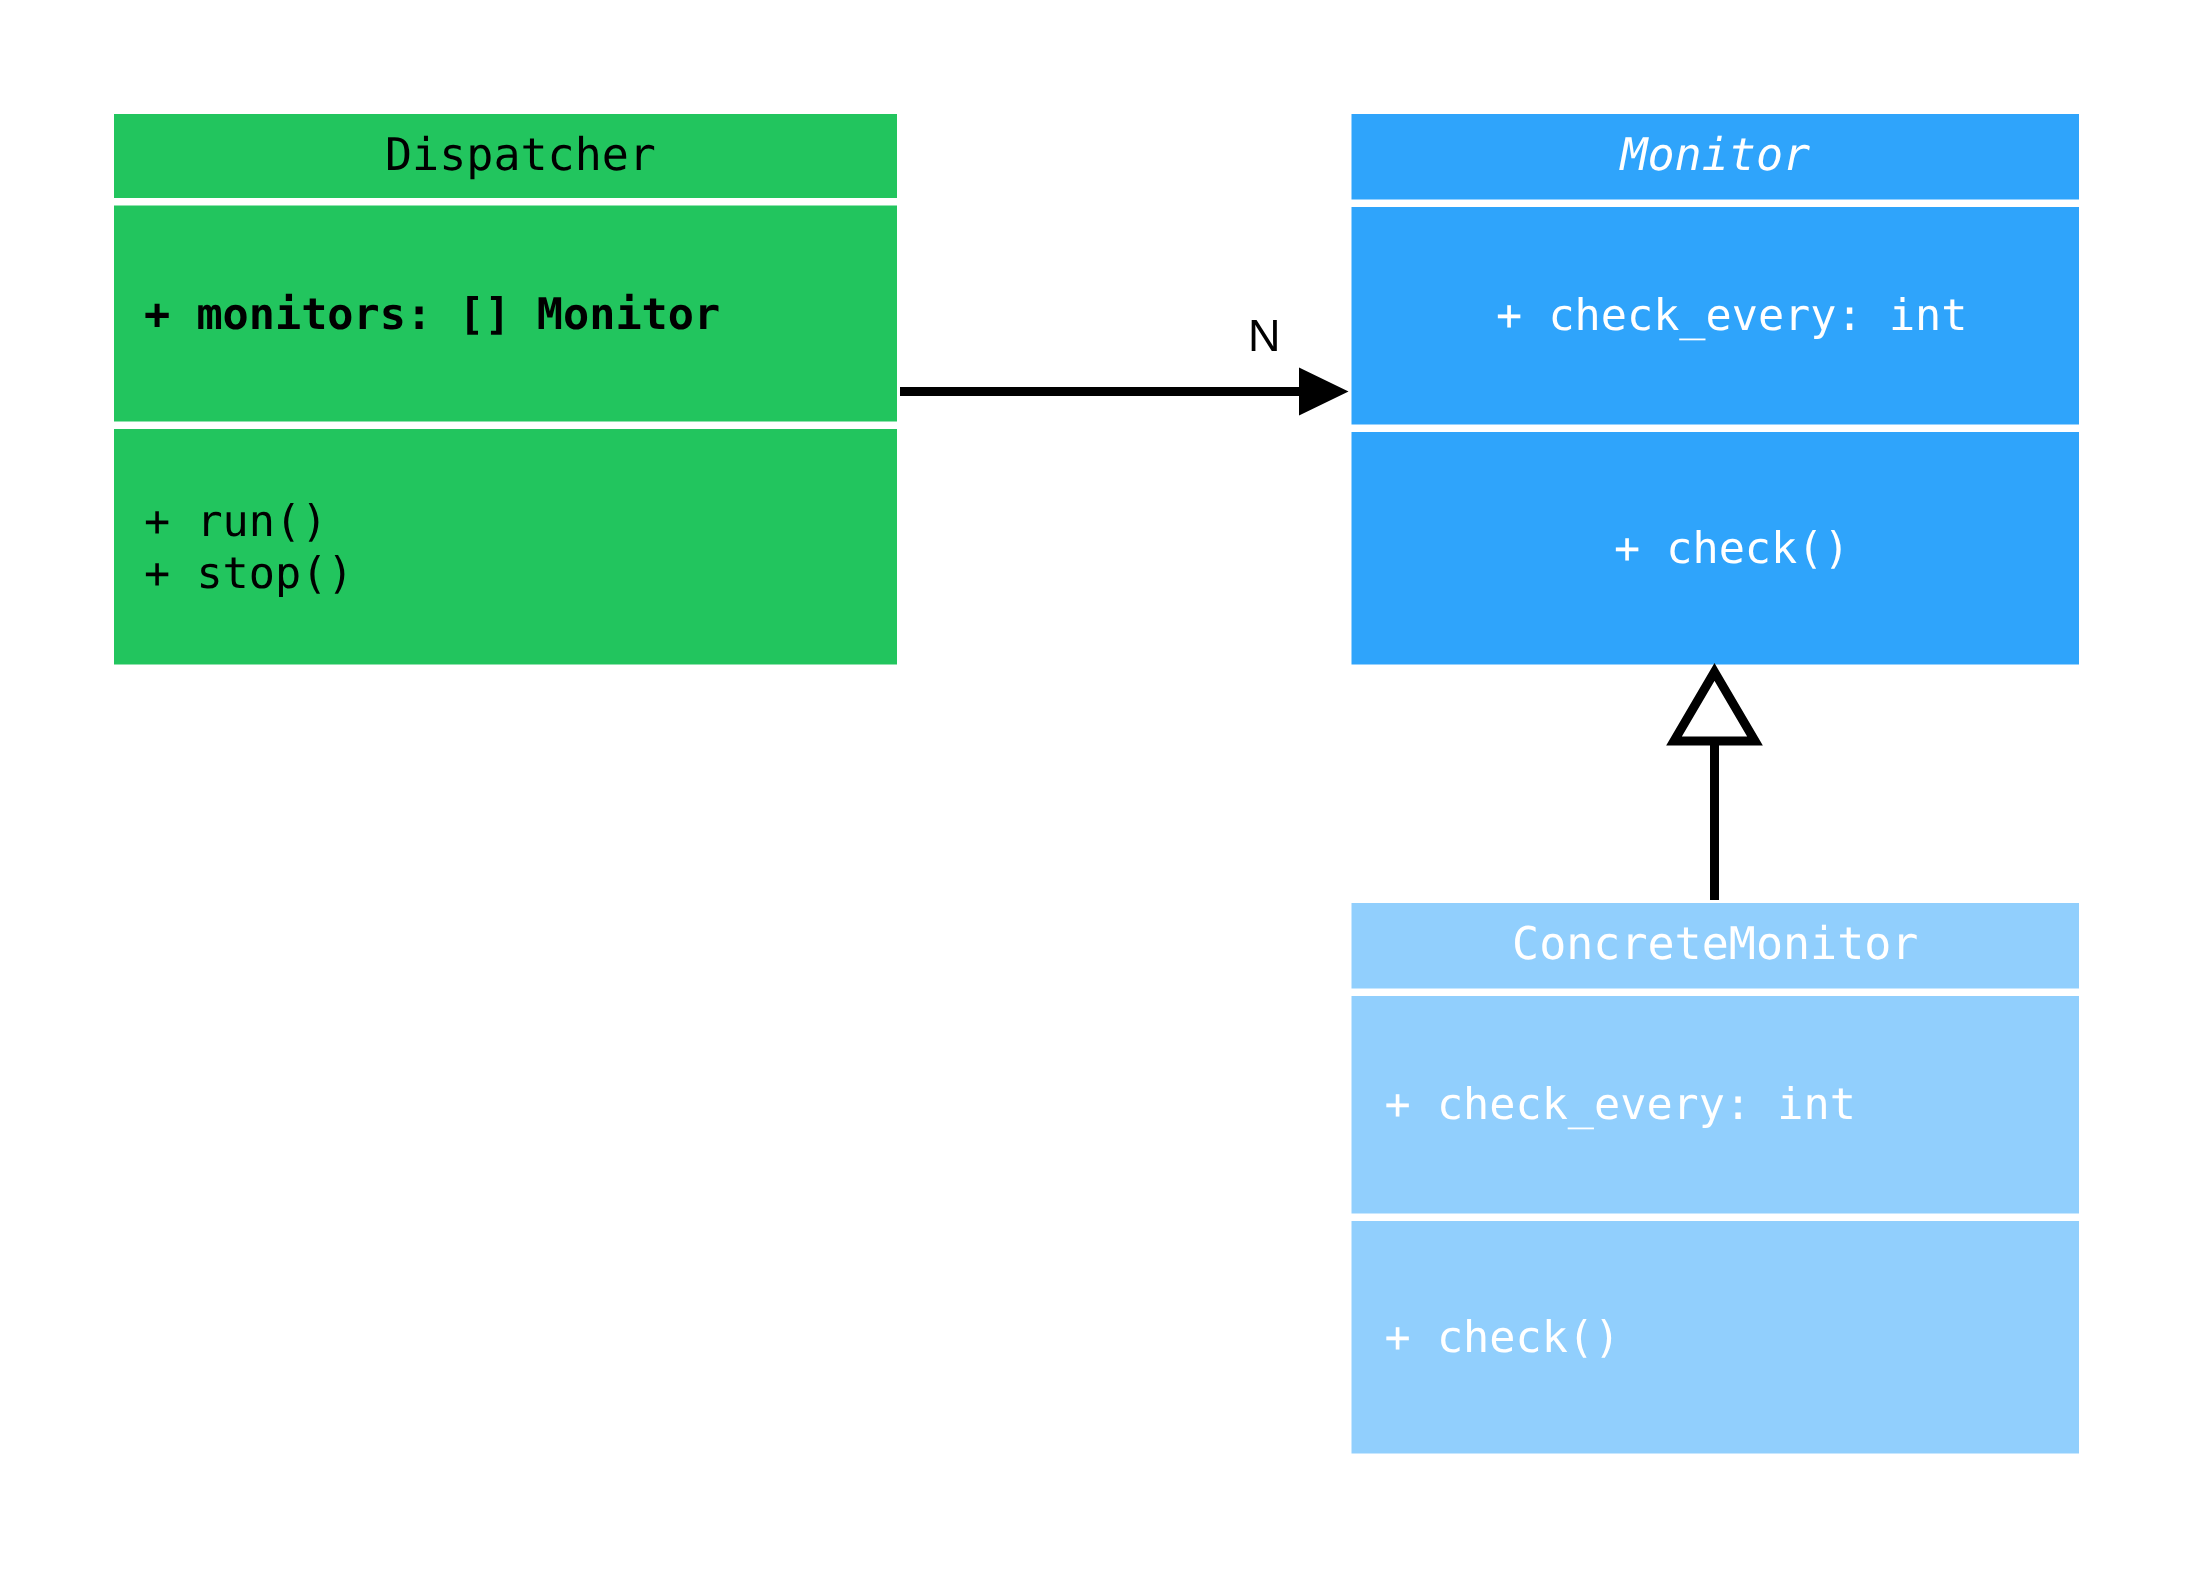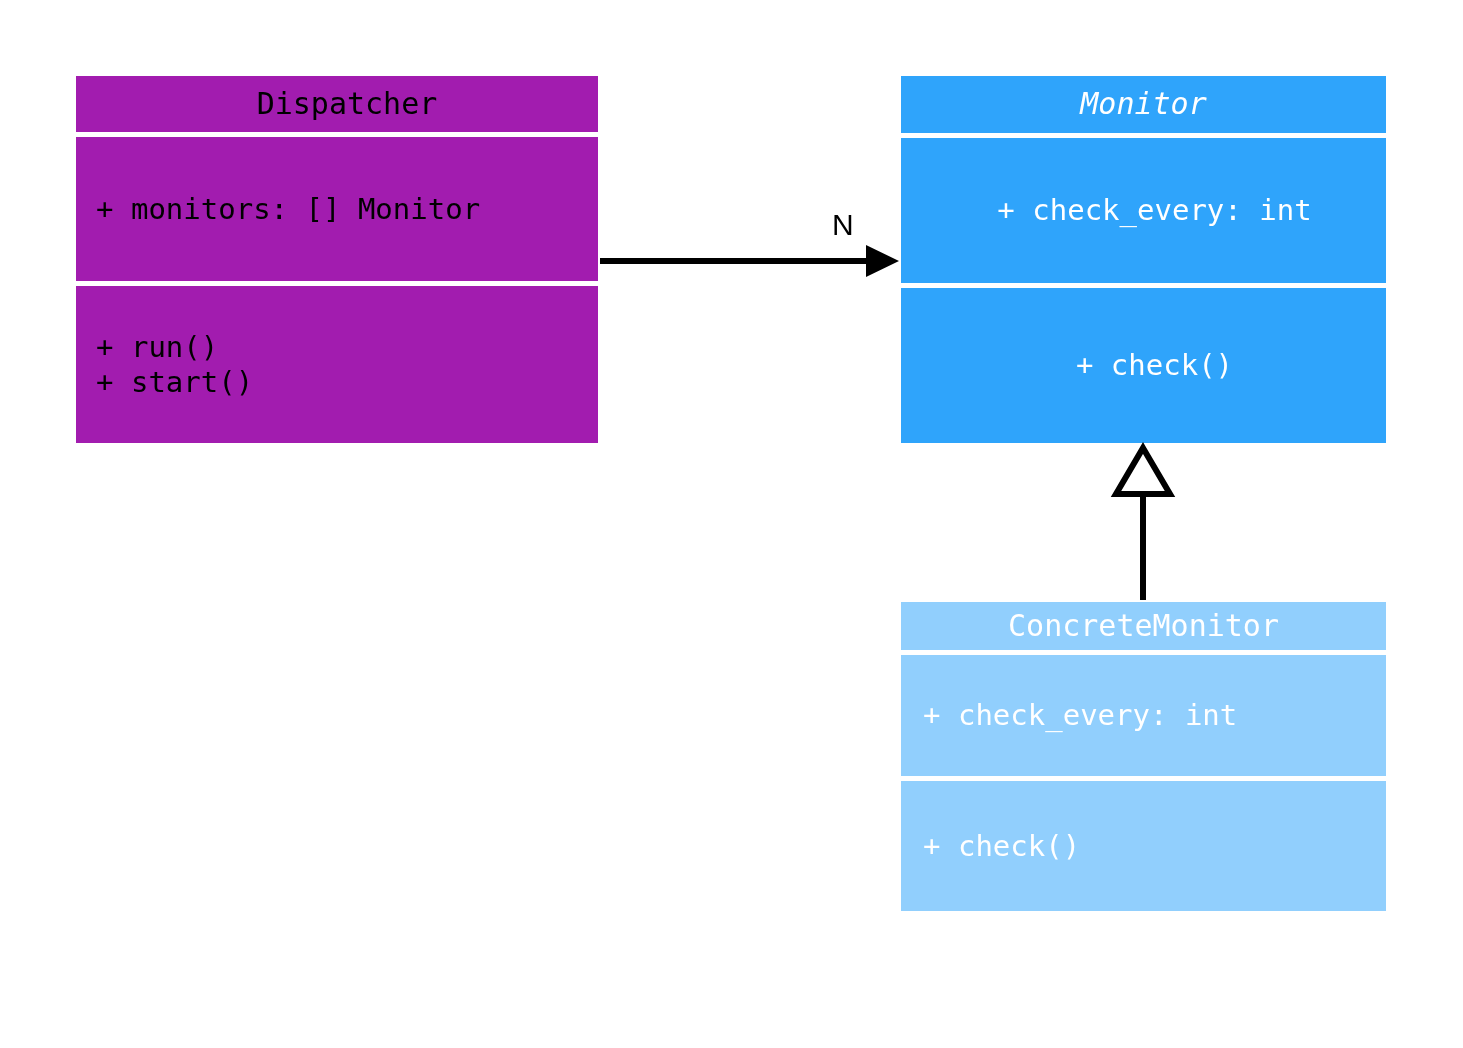--- a/index.html
+++ b/index.html
@@ -52,21 +52,21 @@
   .member-compartment {
     padding-left: 22px;
   }
   .member-line {
     font-size: 29px;
     line-height: 1.18;
     white-space: pre;
   }
 
   
-  .theme-yellow .compartment { background: #a21caf; padding-left: 20px; }
+  .theme-yellow .compartment { background: #22c55e; padding-left: 20px; }
   .theme-yellow .title-text,
   .theme-yellow .member-line { color: #000000; }
 
   .theme-blue .compartment { background: #2fa4fb; text-align: center; }
   .theme-blue .title-text,
   .theme-blue .member-line { color: #ffffff; }
 
   .theme-lightblue .compartment { background: #91cffd; }
   .theme-lightblue .title-text,
   .theme-lightblue .member-line { color: #ffffff; }
@@ -92,42 +92,42 @@
 </style>
 </head>
 <body>
 
 <div id="canvas">
 
   <div class="uml-class theme-yellow" style="left:76px; top:76px; width:522px; height:367px;">
     <div class="compartment title-compartment" style="height:57px;">
       <div class="title-text">Dispatcher</div>
     </div>
-    <div class="compartment member-compartment" style="height:146px;">
+    <div class="compartment member-compartment" style="height:146px;font-weight:bold;">
       <div class="member-line">+ monitors: [] Monitor</div>
     </div>
     <div class="compartment member-compartment" style="height:159px;">
       <div class="member-line">+ run()</div>
-      <div class="member-line">+ start()</div>
+      <div class="member-line">+ stop()</div>
     </div>
   </div>
 
   <div class="uml-class theme-blue" style="left:901px; top:76px; width:485px; height:367px;">
     <div class="compartment title-compartment" style="height:57px;">
       <div class="title-text abstract">Monitor</div>
     </div>
     <div class="compartment member-compartment" style="height:145px;">
       <div class="member-line">+ check_every: int</div>
     </div>
     <div class="compartment member-compartment" style="height:155px;">
       <div class="member-line">+ check()</div>
     </div>
   </div>
 
-  <div class="uml-class theme-lightblue" style="left:901px; top:602px; width:485px; height:309px;">
+  <div class="uml-class theme-lightblue" style="left:901px; top:602px; width:485px; height:367px;">
     <div class="compartment title-compartment" style="height:57px;">
       <div class="title-text">ConcreteMonitor</div>
     </div>
     <div class="compartment member-compartment" style="height:145px;">
       <div class="member-line">+ check_every: int</div>
     </div>
     <div class="compartment member-compartment" style="height:155px;">
       <div class="member-line">+ check()</div>
     </div>
   </div>

